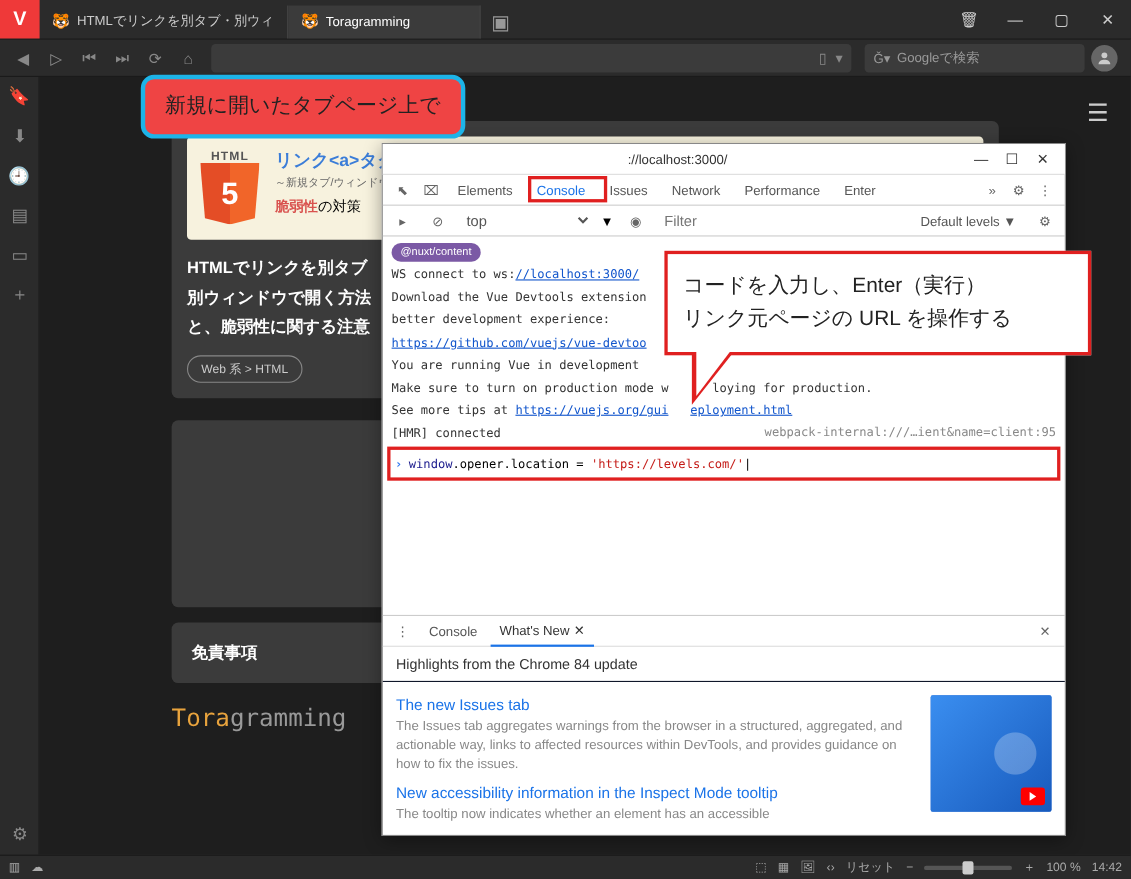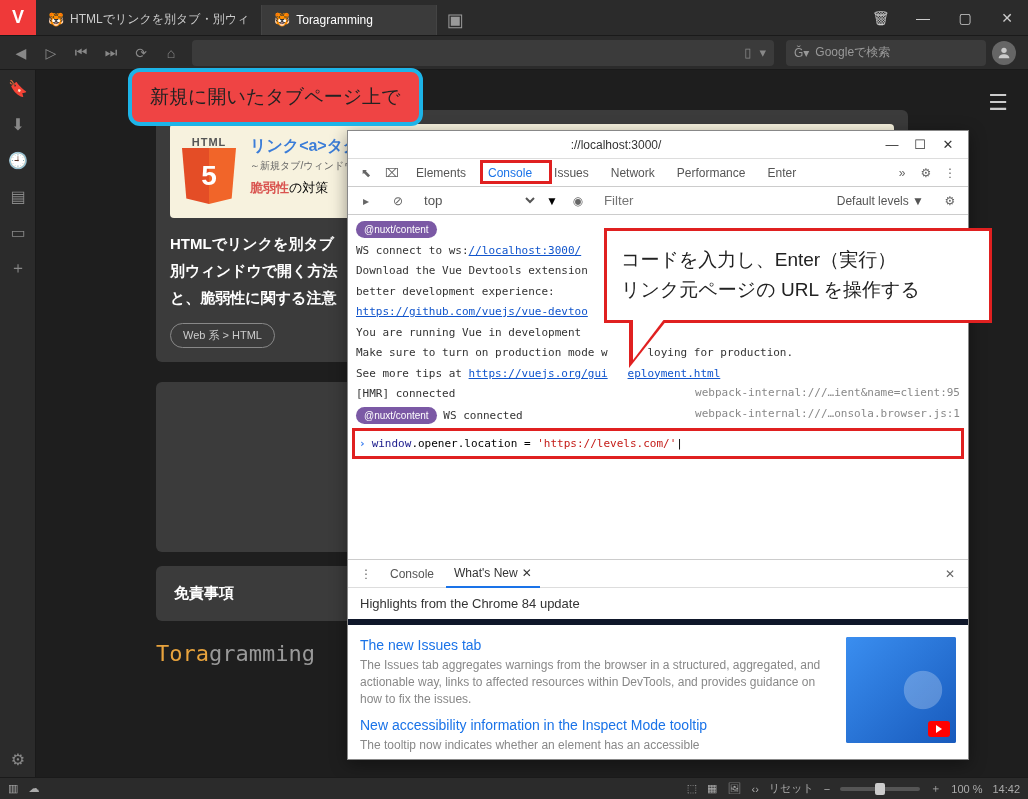--- a/index.html
+++ b/index.html
@@ -227,21 +227,21 @@
   border-top: 1px solid #ccc; height: 200px;
   display: flex; flex-direction: column;
 }
 .dt-drawer-tabs {
   height: 28px; display: flex; align-items: center; padding: 0 6px;
   border-bottom: 1px solid #ddd; gap: 4px;
 }
 .dt-drawer-tab { padding: 0 8px; color: #555; height: 28px; display: flex; align-items: center; gap: 4px; }
 .dt-drawer-tab.active { border-bottom: 2px solid #1a73e8; color: #333; }
 .dt-drawer-close { margin-left: auto; color: #666; width: 24px; text-align: center; }
-.dt-highlights { padding: 8px 12px; color: #333; font-size: 13px; border-bottom: 6px solid #0f172a; }
+.dt-highlights { padding: 8px 12px; color: #333; font-size: 13px; border-bottom: 1px solid #0f172a; }
 .dt-news {
   padding: 12px; display: flex; gap: 12px;
 }
 .news-txt { flex: 1; }
 .news-title { color: #1a73e8; font-size: 14px; margin-bottom: 4px; }
 .news-body { color: #888; font-size: 12px; line-height: 1.4; margin-bottom: 10px; }
 .news-img {
   width: 110px; height: 106px; background: #2a6fd6;
   border-radius: 2px; position: relative; overflow: hidden;
 }
@@ -456,24 +456,20 @@
     <div class="con-line">
         <span class="con-msg"><span>Make sure to turn on production mode w</span>&nbsp;&nbsp;&nbsp;&nbsp;&nbsp;&nbsp;<span>loying for production.</span></span>
       </div>
     <div class="con-line">
         <span class="con-msg"><span>See more tips at </span><span class="con-url">https://vuejs.org/gui</span>&nbsp;&nbsp;&nbsp;<span class="con-url">eployment.html</span></span>
       </div>
     <div class="con-line">
       <span class="con-msg">[HMR] connected</span>
       <span class="con-link">webpack-internal:///…ient&amp;name=client:95</span>
     </div>
-    <div class="con-line">
-      <span class="con-msg"><span class="badge-purple">@nuxt/content</span><span> WS connected</span></span>
-      <span class="con-link">webpack-internal:///…onsola.browser.js:1</span>
-    </div>
     <div class="con-input-wrap">
       <span class="con-caret">›</span>
       <span class="con-input">
         <span class="kw">window</span><span>.opener.location = </span><span class="str">'https://levels.com/'</span>|
       </span>
     </div>
   </div>
   <div class="dt-drawer">
     <div class="dt-drawer-tabs">
       <span class="dt-icon-btn">⋮</span>

